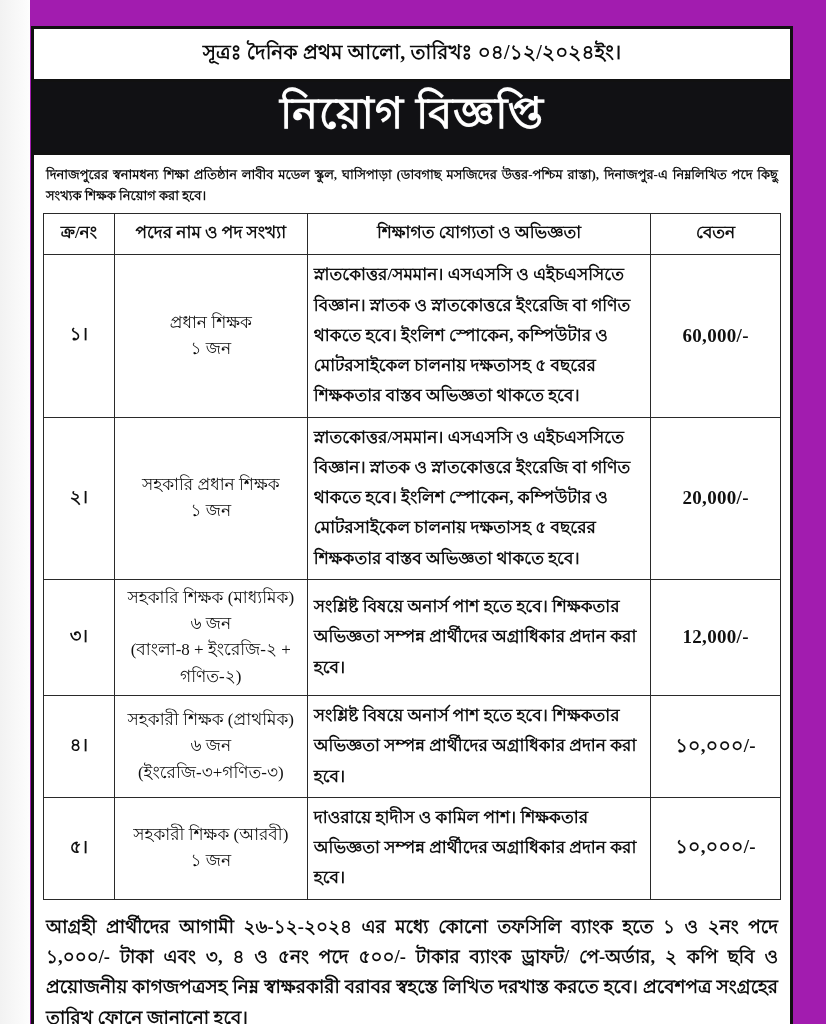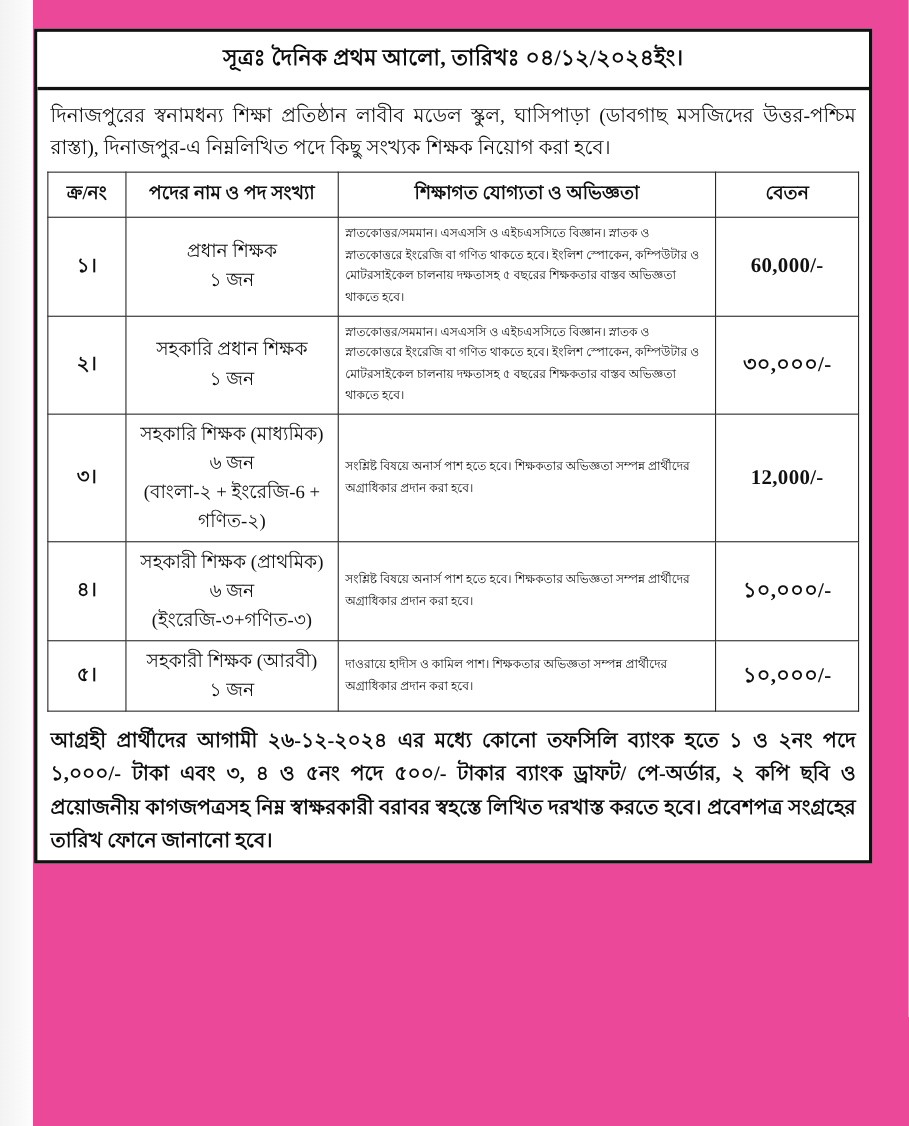--- a/index.html
+++ b/index.html
@@ -13,21 +13,21 @@
     height: 1024px;
     overflow: hidden;
     font-family: "Liberation Serif", "DejaVu Serif", serif;
     position: relative;
   }
 
   
   .page {
     position: absolute;
     inset: 0;
-    background: #ec4899;
+    background: #a21caf;
   }
   .page::before {
     content: "";
     position: absolute;
     left: 0; top: 0; bottom: 0;
     width: 30px;
     background: linear-gradient(to right, #f2f2f2, #fdfdfd);
   }
 
   .notice {
@@ -64,26 +64,26 @@
   .title-banner .title-text {
     font-size: 43px;
     font-weight: 700;
     line-height: 1.12;
     letter-spacing: 1px;
     text-shadow: 0 0 1px rgba(255,255,255,.35);
   }
 
   
   .intro {
-    font-size: 18px;
+    font-size: 13px;
     line-height: 1.62;
     color: #0d0d0d;
     text-align: justify;
     padding: 9px 12px 7px 12px;
-    font-weight: 400;
+    font-weight: 700;
   }
 
   
   .table-wrap {
     padding: 0 9px 4px 9px;
   }
   table.jobs {
     width: 100%;
     border-collapse: collapse;
     table-layout: fixed;
@@ -114,22 +114,22 @@
   }
   td.post {
     text-align: center;
     font-size: 17px;
     font-weight: 400;
     line-height: 1.55;
   }
   td.post .line { display: block; }
   td.qual {
     text-align: left;
-    font-size: 11px;
-    font-weight: 400;
+    font-size: 17px;
+    font-weight: 700;
     line-height: 1.78;
     padding-left: 9px;
     padding-right: 8px;
   }
   td.sal {
     text-align: center;
     font-size: 19px;
     font-weight: 700;
     letter-spacing: .3px;
     white-space: nowrap;
@@ -146,20 +146,23 @@
   }
 </style>
 </head>
 <body>
 
 <div class="page">
   <div class="notice">
 
     <div class="source-bar">সূত্রঃ দৈনিক প্রথম আলো, তারিখঃ ০৪/১২/২০২৪ইং।</div>
 
+    <div class="title-banner">
+      <div class="title-text">নিয়োগ বিজ্ঞপ্তি</div>
+    </div>
 
     <div class="intro">দিনাজপুরের স্বনামধন্য শিক্ষা প্রতিষ্ঠান লাবীব মডেল স্কুল, ঘাসিপাড়া (ডাবগাছ মসজিদের উত্তর-পশ্চিম রাস্তা), দিনাজপুর-এ নিম্নলিখিত পদে কিছু সংখ্যক শিক্ষক নিয়োগ করা হবে।</div>
 
     <div class="table-wrap">
       <table class="jobs">
         <colgroup>
           <col class="col-sl">
             <col class="col-post">
             <col class="col-qual">
             <col class="col-sal">
@@ -182,28 +185,28 @@
               <td class="qual">স্নাতকোত্তর/সমমান। এসএসসি ও এইচএসসিতে বিজ্ঞান। স্নাতক ও স্নাতকোত্তরে ইংরেজি বা গণিত থাকতে হবে। ইংলিশ স্পোকেন, কম্পিউটার ও মোটরসাইকেল চালনায় দক্ষতাসহ ৫ বছরের শিক্ষকতার বাস্তব অভিজ্ঞতা থাকতে হবে।</td>
               <td class="sal">60,000/-</td>
             </tr>
             <tr>
               <td class="sl">২।</td>
               <td class="post">
                 <span class="line">সহকারি প্রধান শিক্ষক</span>
                 <span class="line">১ জন</span>
               </td>
               <td class="qual">স্নাতকোত্তর/সমমান। এসএসসি ও এইচএসসিতে বিজ্ঞান। স্নাতক ও স্নাতকোত্তরে ইংরেজি বা গণিত থাকতে হবে। ইংলিশ স্পোকেন, কম্পিউটার ও মোটরসাইকেল চালনায় দক্ষতাসহ ৫ বছরের শিক্ষকতার বাস্তব অভিজ্ঞতা থাকতে হবে।</td>
-              <td class="sal">৩০,০০০/-</td>
+              <td class="sal">20,000/-</td>
             </tr>
             <tr>
               <td class="sl">৩।</td>
               <td class="post">
                 <span class="line">সহকারি শিক্ষক (মাধ্যমিক)</span>
                 <span class="line">৬ জন</span>
-                <span class="line">(বাংলা-২ + ইংরেজি-6 + গণিত-২)</span>
+                <span class="line">(বাংলা-8 + ইংরেজি-২ + গণিত-২)</span>
               </td>
               <td class="qual">সংশ্লিষ্ট বিষয়ে অনার্স পাশ হতে হবে। শিক্ষকতার অভিজ্ঞতা সম্পন্ন প্রার্থীদের অগ্রাধিকার প্রদান করা হবে।</td>
               <td class="sal">12,000/-</td>
             </tr>
             <tr>
               <td class="sl">৪।</td>
               <td class="post">
                 <span class="line">সহকারী শিক্ষক (প্রাথমিক)</span>
                 <span class="line">৬ জন</span>
                 <span class="line">(ইংরেজি-৩+গণিত-৩)</span>

